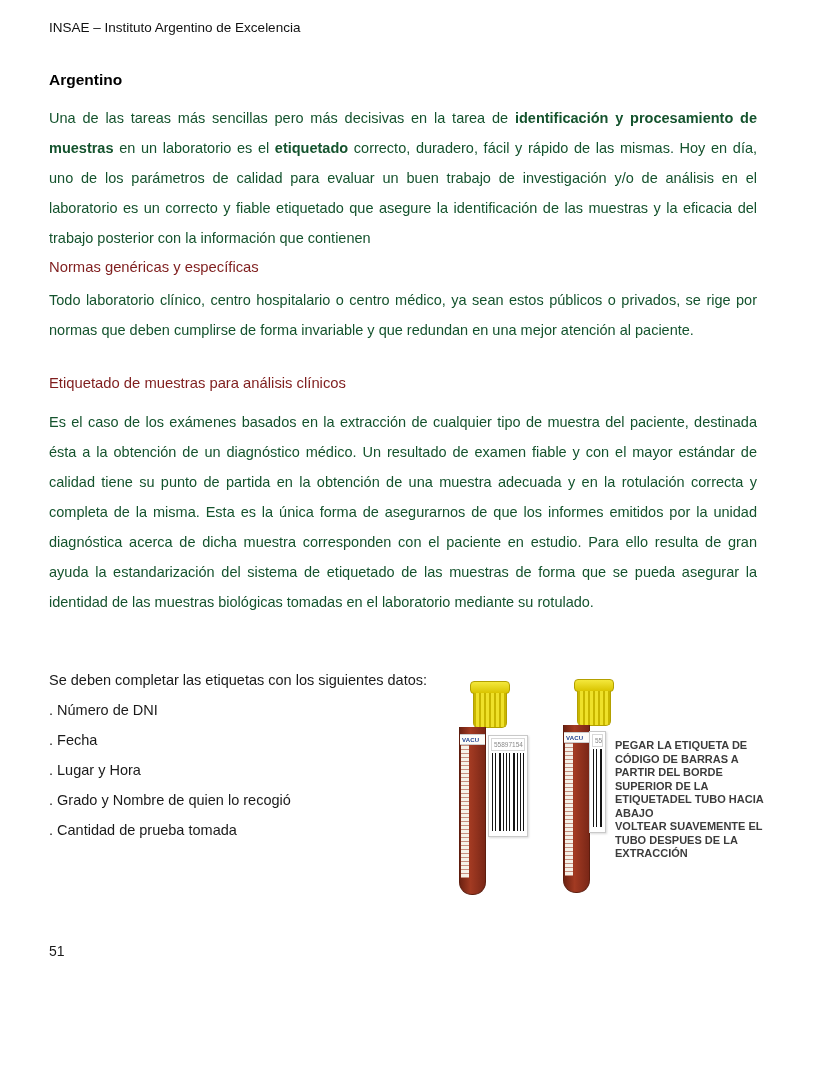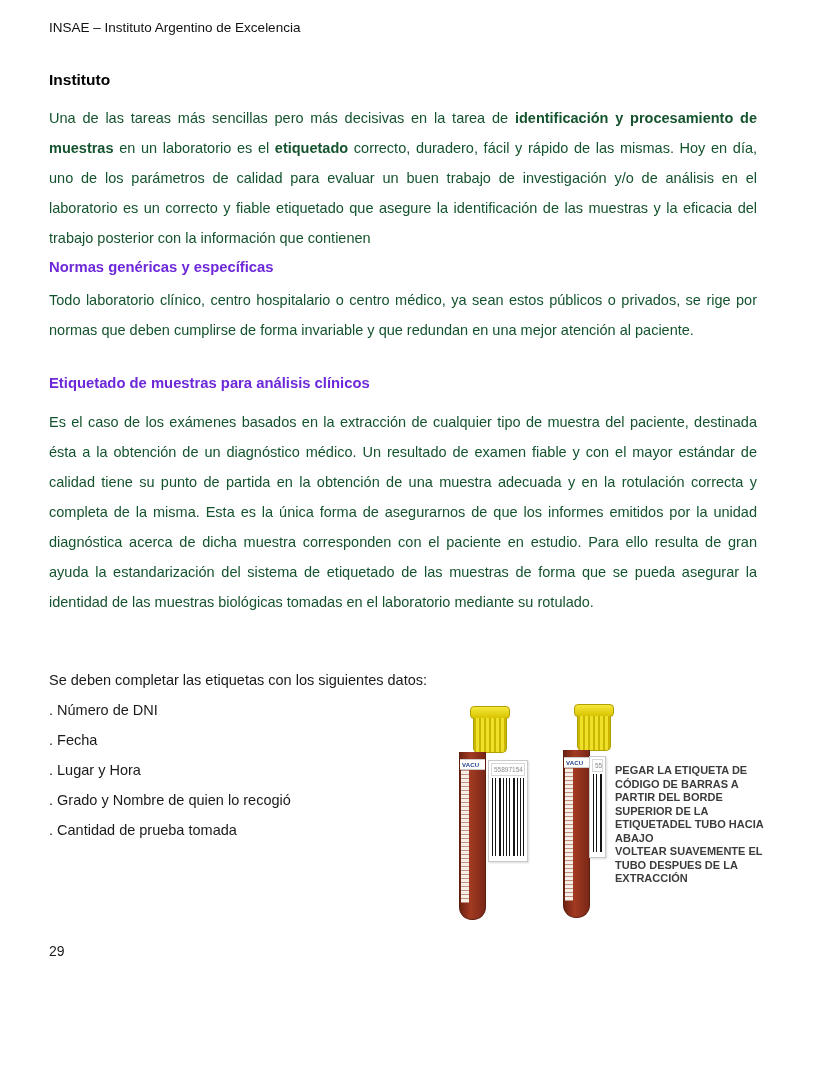--- a/index.html
+++ b/index.html
@@ -8,35 +8,35 @@
     position: relative;
     width: 828px;
     height: 1071px;
     background: #ffffff;
     box-sizing: border-box;
     padding: 20px 71px 6px 49px;
     overflow: hidden;
   }
   .doc-header { font-size: 13.5px; color: #111; }
   h1.h1 { font-size: 15.5px; font-weight: bold; margin: 36px 0 14px 0; color: #000; }
-  h2.h2 { font-size: 14.8px; font-weight: bold; margin: 6px 0 10px 0; color: #6d28d9; }
+  h2.h2 { font-size: 14.8px; font-weight: normal; margin: 6px 0 10px 0; color: #7f1d1d; }
   h2.h2.spaced { margin-top: 30px; margin-bottom: 16px; }
   p.body {
     font-size: 14.5px;
     line-height: 30px;
     margin: 0;
     text-align: justify;
     color: #14532d;
   }
   .datos { margin-top: 48px; }
   .datos .line { font-size: 14.5px; line-height: 30px; }
   .page-number { position: absolute; left: 49px; top: 943px; font-size: 14px; }
 
   
-  .figure { position: absolute; left: 452px; top: 704px; width: 315px; height: 250px; }
+  .figure { position: absolute; left: 452px; top: 679px; width: 315px; height: 250px; }
   .tube { position: absolute; width: 75px; height: 230px; }
   .tube.t1 { left: 0; top: 2px; }
   .tube.t2 { left: 104px; top: 0; }
   .cap-top {
     width: 40px; height: 13px; margin: 0 auto;
     background: linear-gradient(#f4e83c, #d9c400);
     border: 1px solid #b3a000; border-radius: 4px;
     box-sizing: border-box;
   }
   .cap-ribs {
@@ -93,21 +93,21 @@
   .instructions p { margin: 0 0 0 0; }
   .instructions p + p { }
 </style>
 </head>
 <body>
 
 <div class="page">
 
   <div class="doc-header">INSAE – Instituto Argentino de Excelencia</div>
 
-  <h1 class="h1">Instituto</h1>
+  <h1 class="h1">Argentino</h1>
 
   <p class="body"><span>Una de las tareas más sencillas pero más decisivas en la tarea de </span><b>identificación y procesamiento de muestras</b><span> en un laboratorio es el </span><b>etiquetado</b><span> correcto, duradero, fácil y rápido de las mismas. Hoy en día, uno de los parámetros de calidad para evaluar un buen trabajo de investigación y/o de análisis en el laboratorio es un correcto y fiable etiquetado que asegure la identificación de las muestras y la eficacia del trabajo posterior con la información que contienen</span></p>
 
   <h2 class="h2">Normas genéricas y específicas</h2>
 
   <p class="body">Todo laboratorio clínico, centro hospitalario o centro médico, ya sean estos públicos o privados, se rige por normas que deben cumplirse de forma invariable y que redundan en una mejor atención al paciente.</p>
 
   <h2 class="h2 spaced">Etiquetado de muestras para análisis clínicos</h2>
 
   <p class="body">Es el caso de los exámenes basados en la extracción de cualquier tipo de muestra del paciente, destinada ésta a la obtención de un diagnóstico médico. Un resultado de examen fiable y con el mayor estándar de calidad tiene su punto de partida en la obtención de una muestra adecuada y en la rotulación correcta y completa de la misma. Esta es la única forma de asegurarnos de que los informes emitidos por la unidad diagnóstica acerca de dicha muestra corresponden con el paciente en estudio. Para ello resulta de gran ayuda la estandarización del sistema de etiquetado de las muestras de forma que se pueda asegurar la identidad de las muestras biológicas tomadas en el laboratorio mediante su rotulado.</p>
@@ -153,15 +153,15 @@
       </div>
     </div>
 
     <div class="instructions">
       <p>PEGAR LA ETIQUETA DE CÓDIGO DE BARRAS A PARTIR DEL BORDE SUPERIOR DE LA ETIQUETADEL TUBO HACIA ABAJO</p>
       <p>VOLTEAR SUAVEMENTE EL TUBO DESPUES DE LA EXTRACCIÓN</p>
     </div>
 
   </div>
 
-  <div class="page-number">29</div>
+  <div class="page-number">51</div>
 
 </div>
 
 </body></html>

